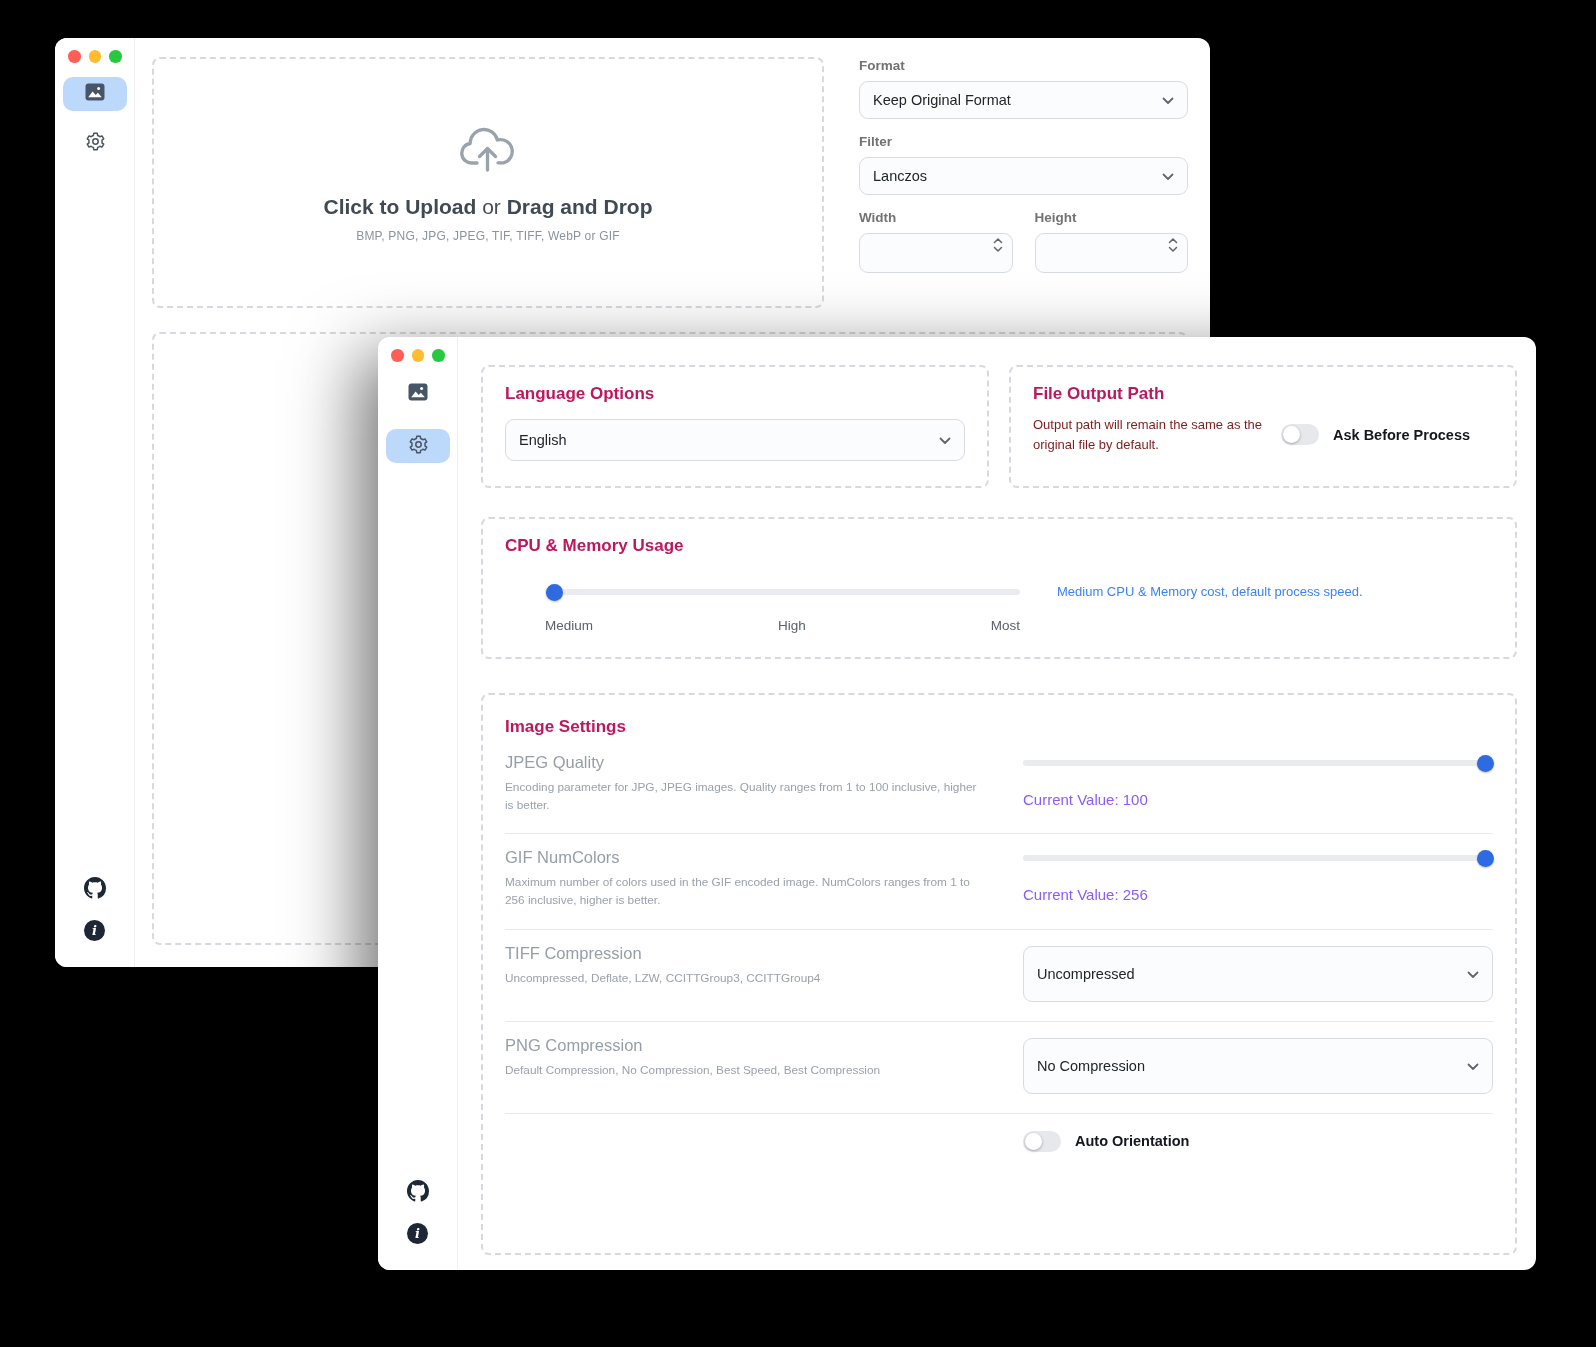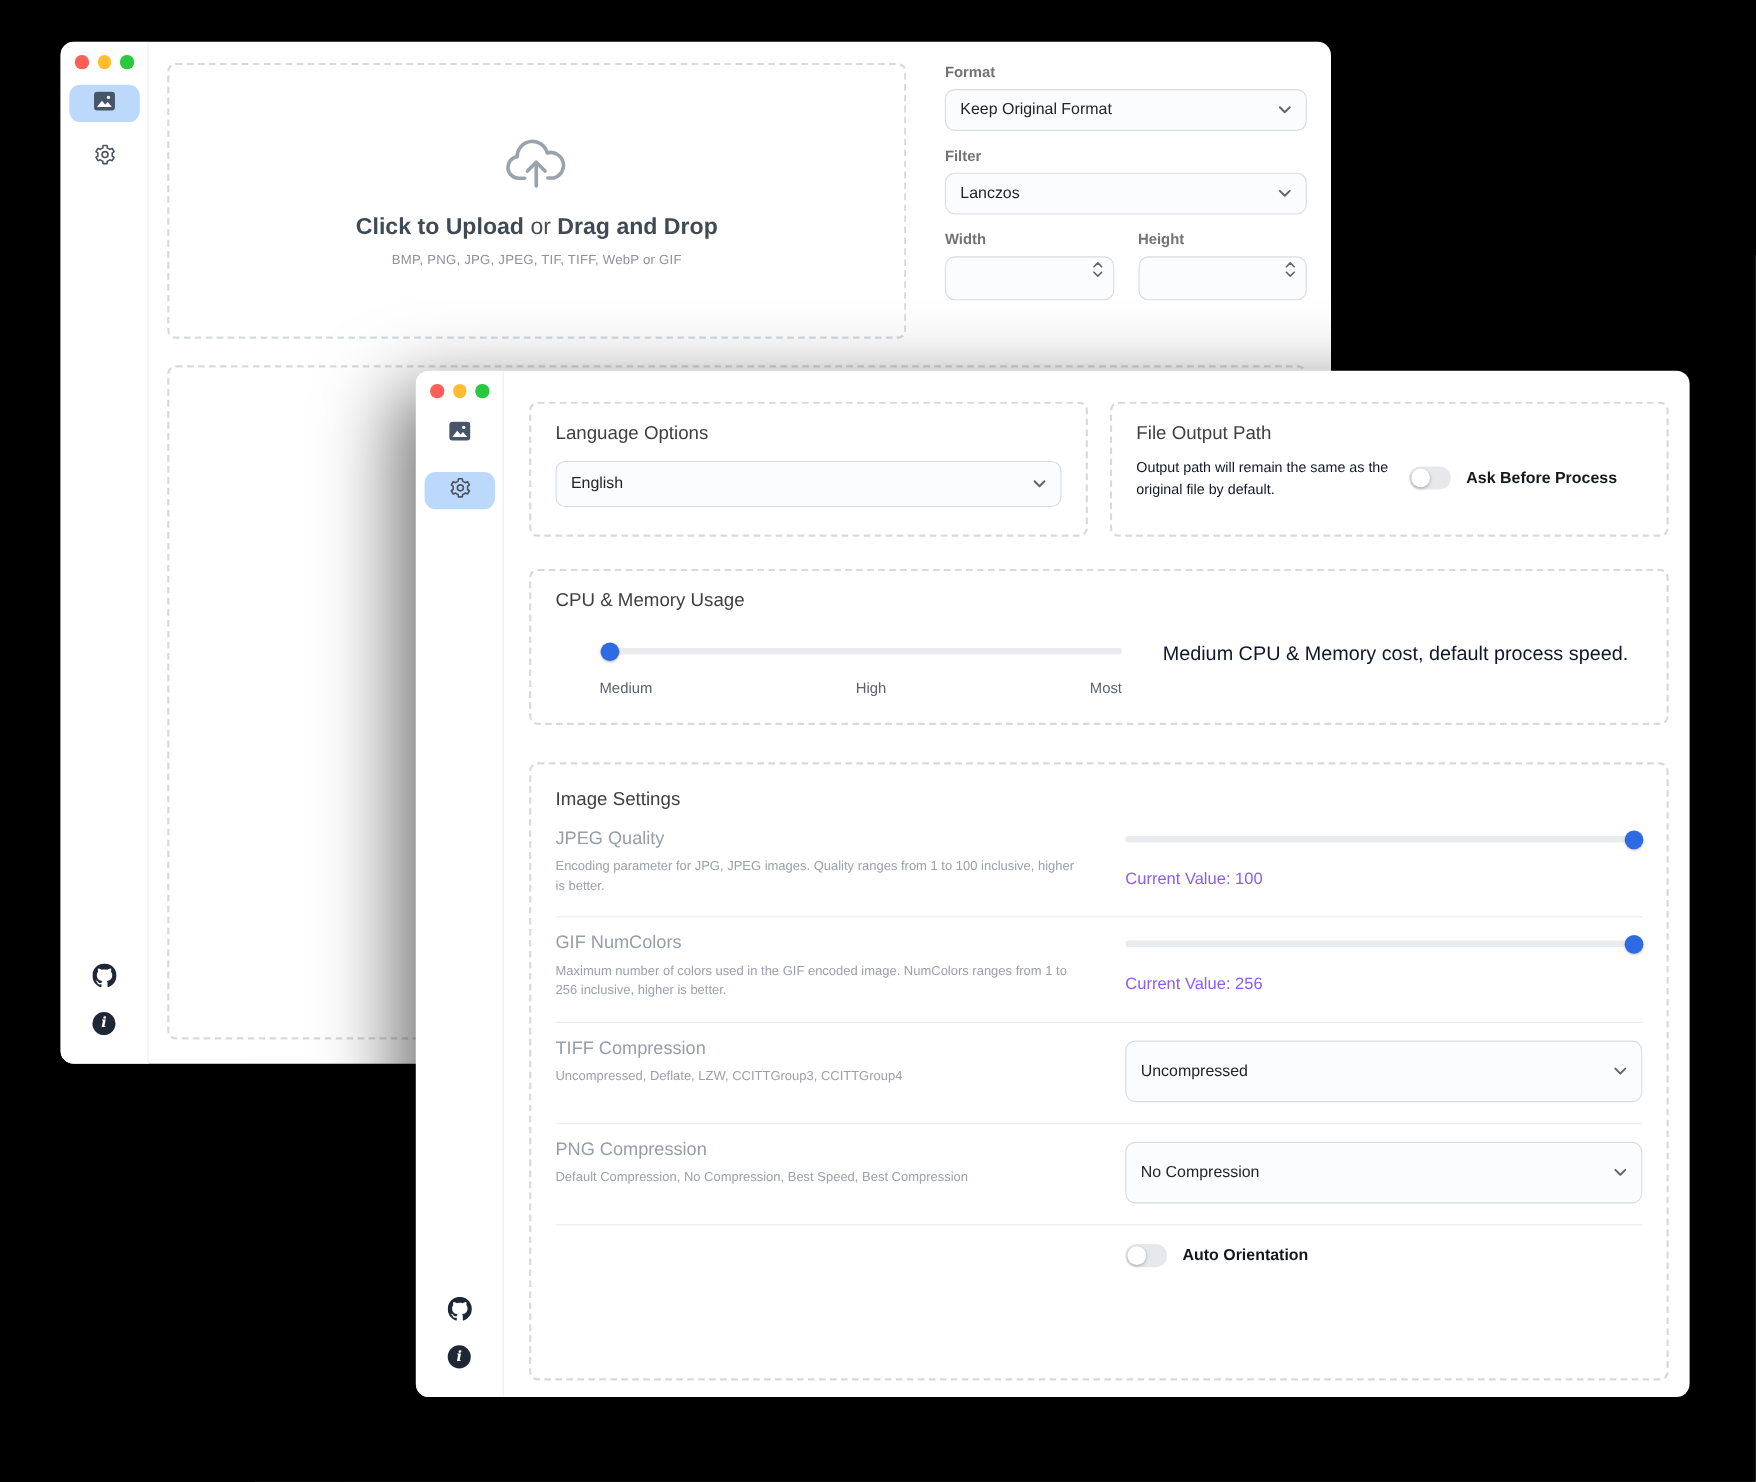--- a/index.html
+++ b/index.html
@@ -40,39 +40,39 @@
   .win-back .form .select { height:38px; margin-bottom:15px; }
   .dim-row { display:flex; gap:22px; }
   .dim-col { flex:1; position:relative; }
   .num-input { width:100%; height:40px; background:#fbfcfd; border:1px solid #d8dce1; border-radius:9px; padding:0 28px 0 12px; font-size:14.5px; color:#21262c; outline:none; font-family:"Liberation Sans",sans-serif; }
   .stepper { position:absolute; right:10px; top:50%; transform:translateY(-50%); display:flex; align-items:center; }
 
   
   .top-panels { position:absolute; left:103px; top:28px; width:1036px; height:123px; display:flex; gap:20px; }
   .panel { border:2px dashed #d6dade; border-radius:8px; }
   .top-panels .panel { flex:1; padding:17px 22px; }
-  .panel-title { font-size:17px; font-weight:400; color:#404040; }
+  .panel-title { font-size:17px; font-weight:700; color:#be185d; }
   .lang-select { height:42px; margin-top:15px; }
 
   .output-row { display:flex; align-items:center; margin-top:11px; }
-  .output-desc { width:232px; font-size:13px; line-height:1.5; color:#0f172a; }
+  .output-desc { width:232px; font-size:13px; line-height:1.5; color:#7f1d1d; }
   .toggle { width:38px; height:21px; border-radius:11px; background:#e6e8ec; position:relative; flex:0 0 auto; cursor:default; }
   .toggle .knob { position:absolute; left:2px; top:2px; width:17px; height:17px; border-radius:50%; background:#fff; box-shadow:0 1px 3px rgba(0,0,0,.3); }
   .toggle-label { font-size:14.5px; font-weight:700; color:#14181d; margin-left:14px; }
   .output-row .toggle { margin-left:16px; }
 
   .cpu-panel { position:absolute; left:103px; top:180px; width:1036px; height:142px; padding:17px 22px; }
   .cpu-row { display:flex; margin-top:25px; }
   .slider-wrap { width:475px;margin-left:40px; }
   .track { position:relative; height:6px; border-radius:3px; background:#e9ebee; margin-top:8px; }
   .thumb { position:absolute; top:-5.5px; width:17px; height:17px; border-radius:50%; background:#2e6ae1; box-shadow:0 1px 2px rgba(0,0,0,.25); cursor:default; }
   .thumb.left { left:1px; }
   .thumb.right { right:-1px; }
   .tick-row { display:flex; justify-content:space-between; margin-top:23px; font-size:13.5px; color:#5b626b; }
-  .cpu-status { margin-left:37px; padding-top:3px; font-size:18px; color:#0f172a; }
+  .cpu-status { margin-left:37px; padding-top:3px; font-size:13px; color:#3b82f6; }
 
   .image-panel { position:absolute; left:103px; top:356px; width:1036px; height:562px; padding:20px 22px 0; }
   .is-row { display:flex; padding:14px 0 19px; border-bottom:1px solid #e8ebee; }
   .is-row.first { padding-top:16px; }
   .is-row.last { border-bottom:none; }
   .image-panel .panel-title { margin-top:2px; }
   .lc { width:505px; }
   .row-title { font-size:16.5px; color:#969ea8; }
   .row-desc { margin-top:7px; font-size:11.8px; line-height:1.5; color:#9aa1ab; }
   .lc .row-desc { max-width:478px; }

